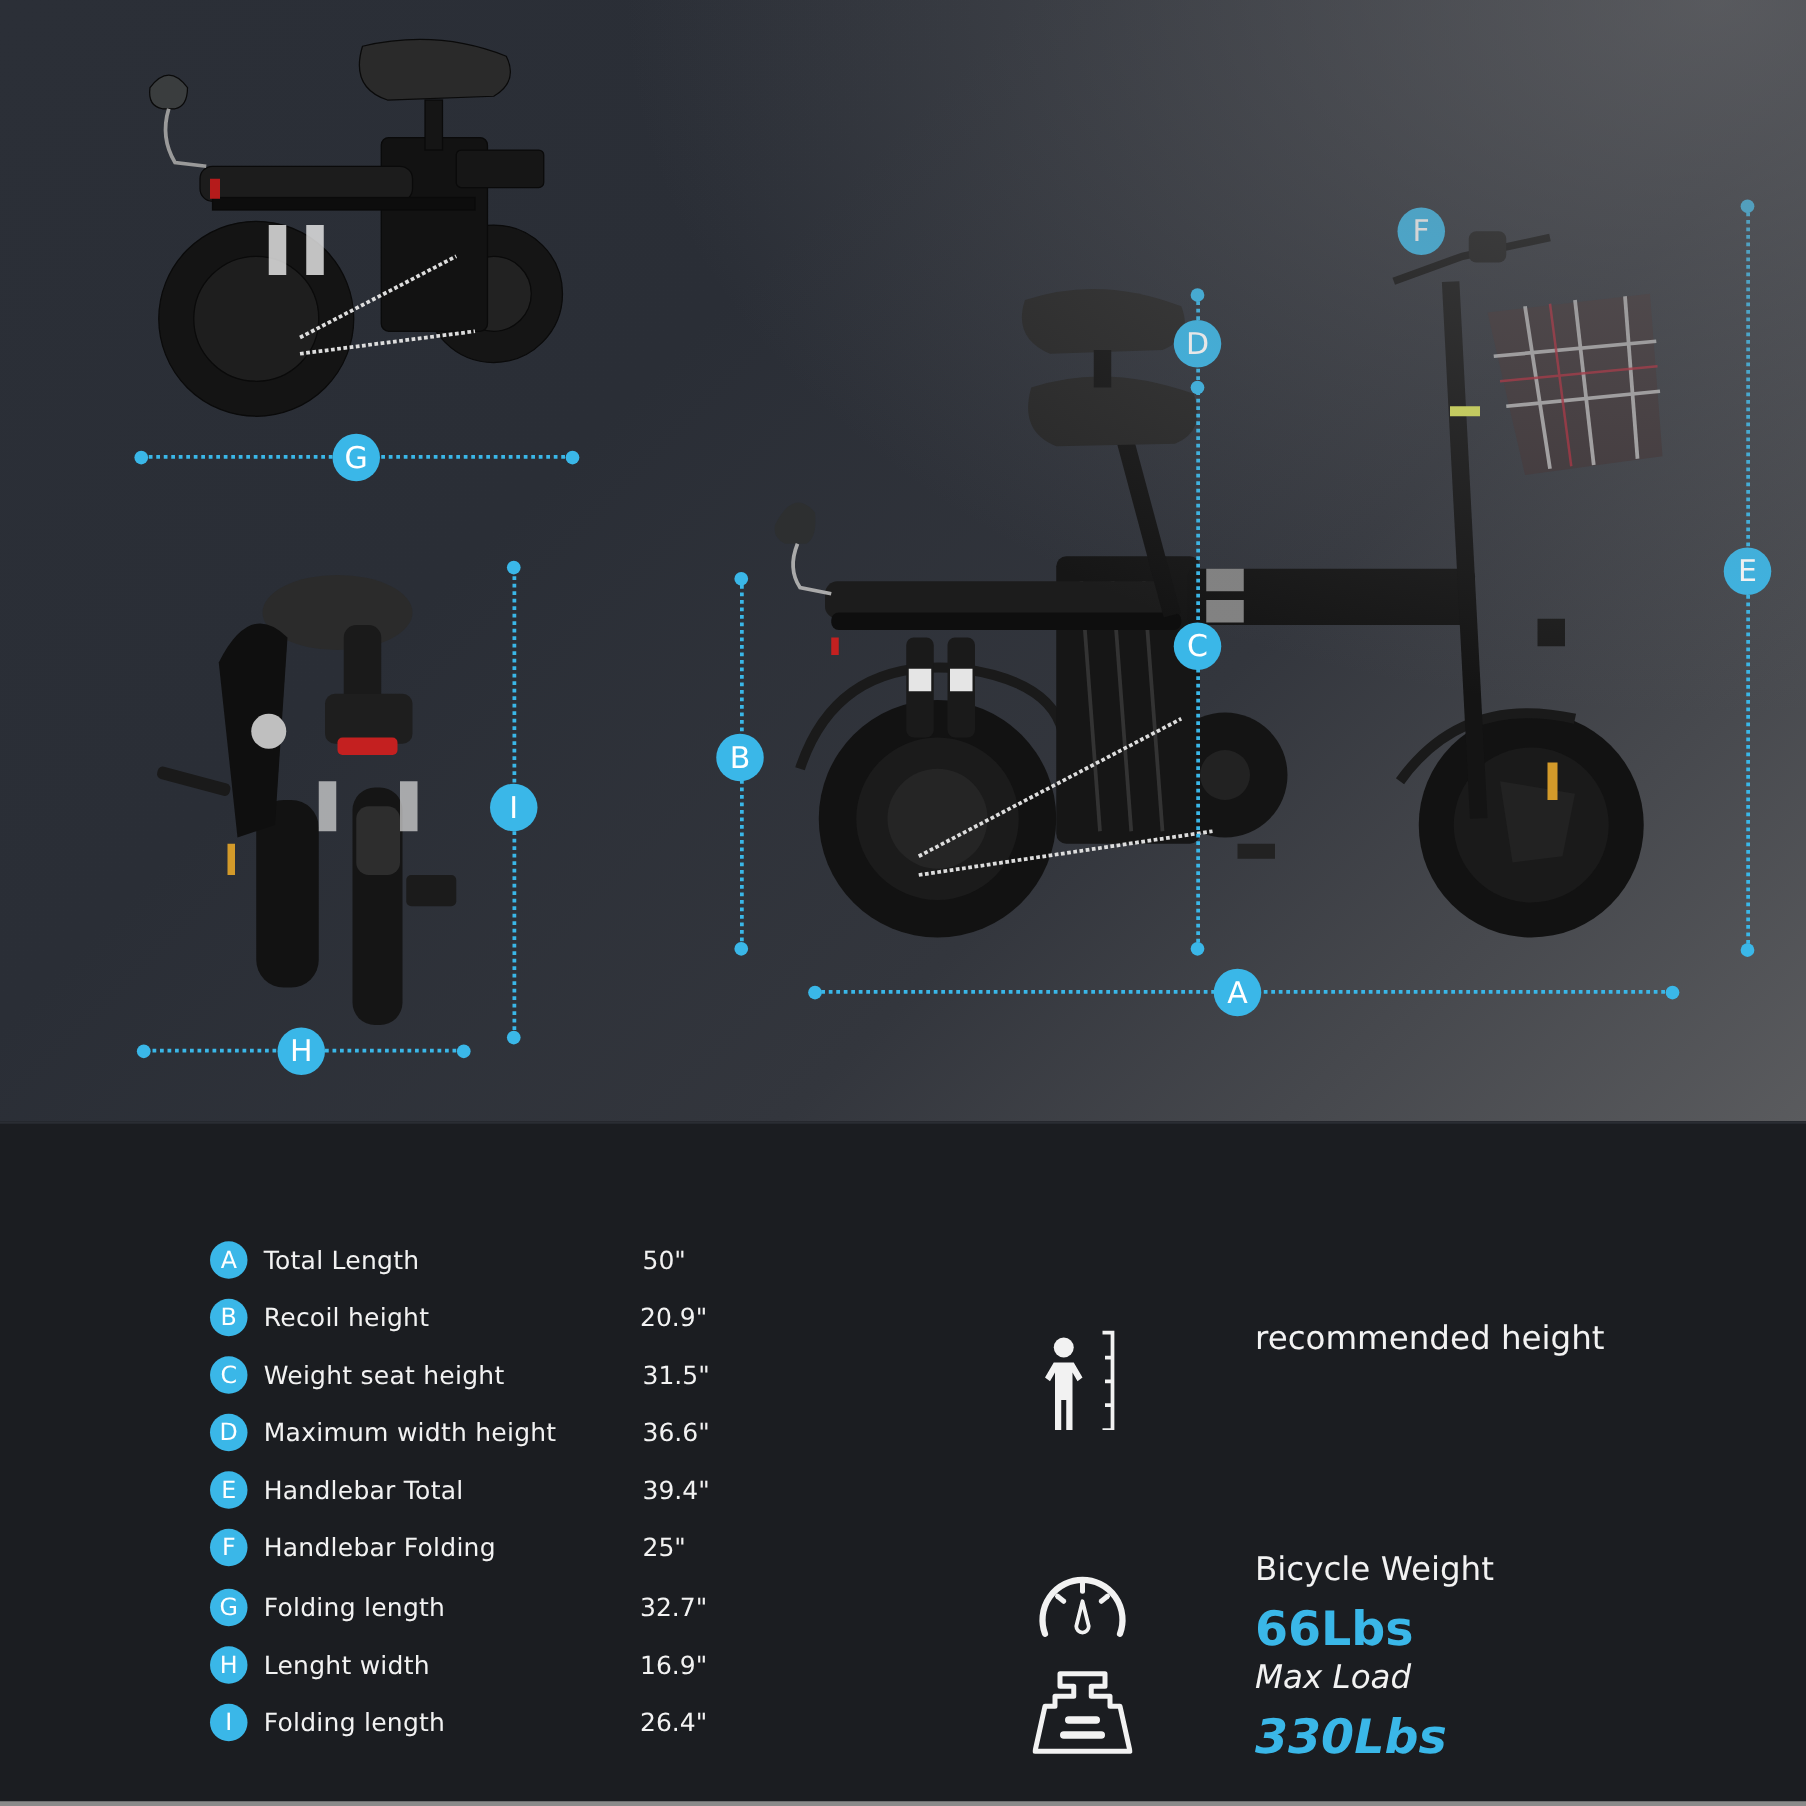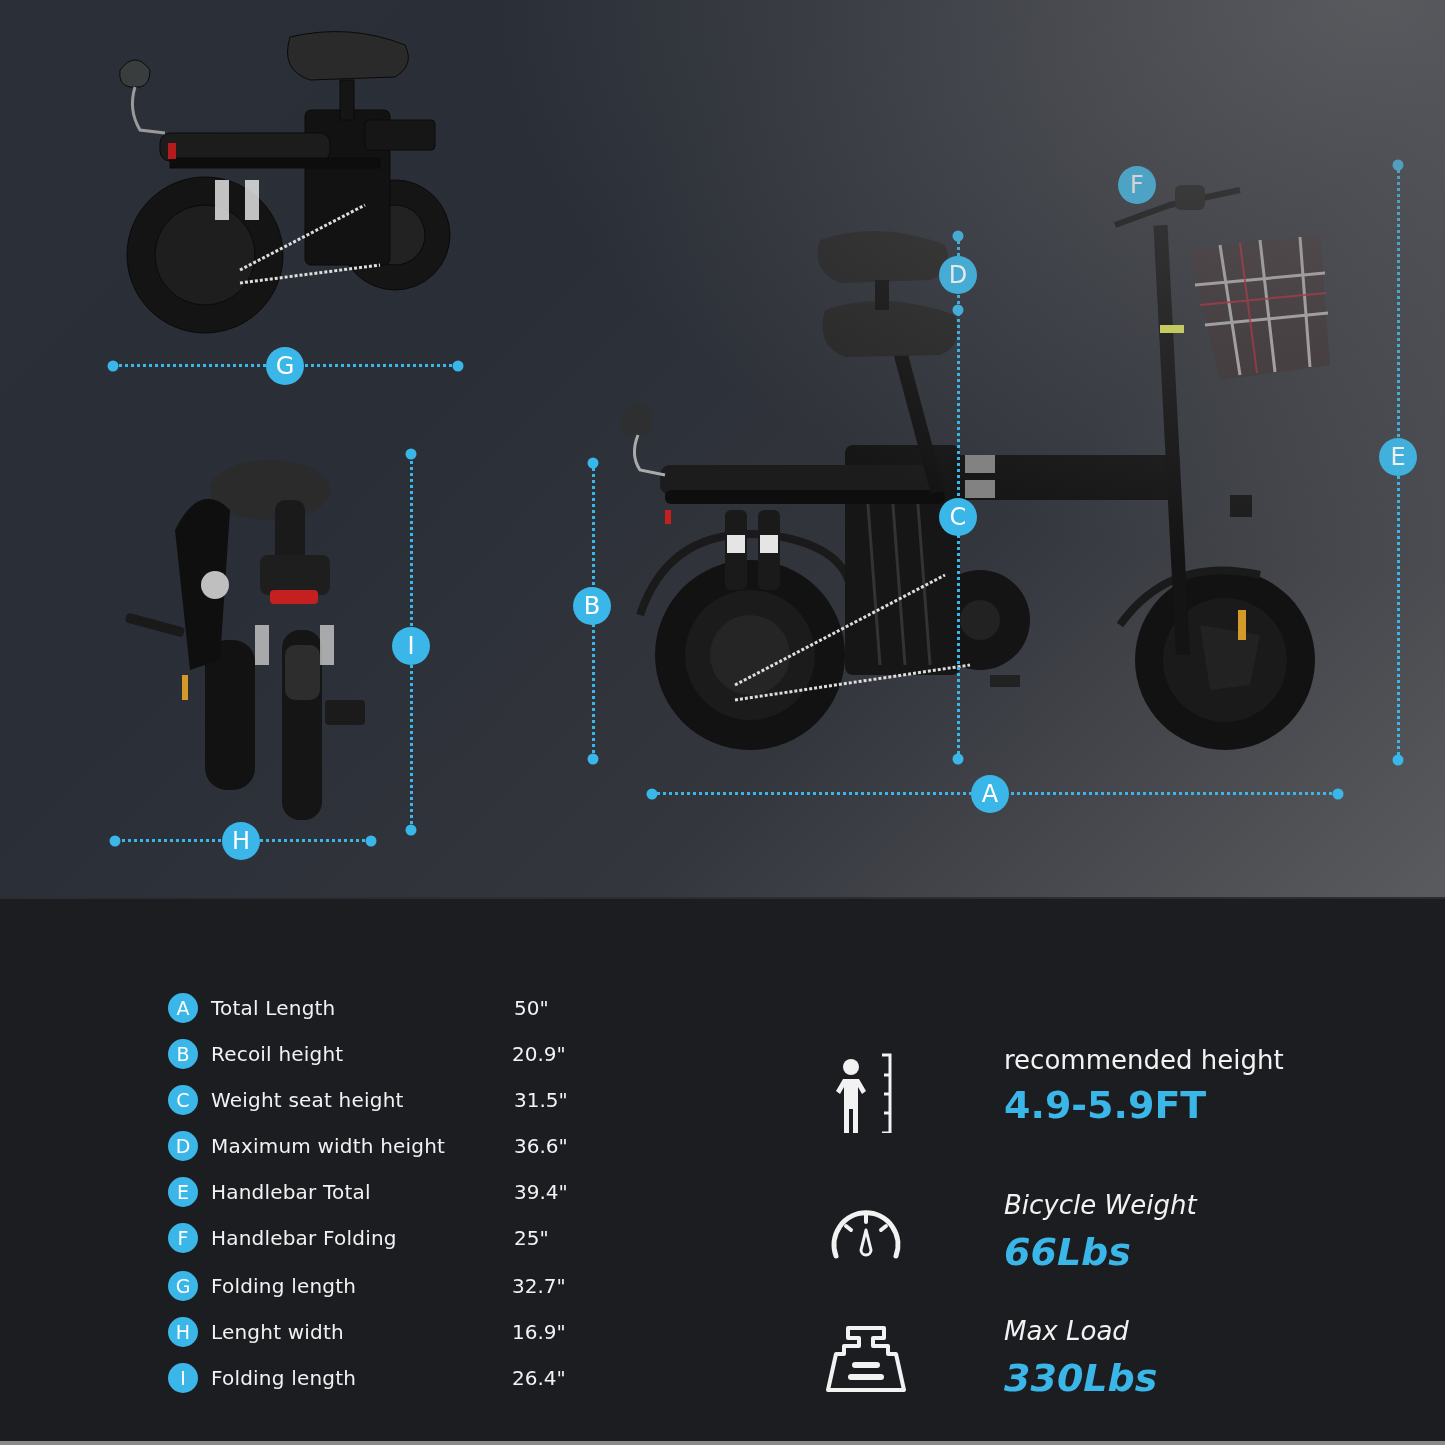--- a/index.html
+++ b/index.html
@@ -42,21 +42,21 @@
   .spec-list { position: absolute; left: 168px; top: 985px; width: 420px; }
   .spec-row { position: relative; height: 46px; display: flex; align-items: center; }
   .spec-badge {
     width: 30px; height: 30px; border-radius: 50%; background: #3ab7e8; color: #fff;
     font-size: 19px; display: flex; align-items: center; justify-content: center; flex: none;
   }
   .spec-label { margin-left: 13px; font-size: 20px; color: #f2f2f2; letter-spacing: 0.2px; }
   .spec-value { position: absolute; left: 346px; font-size: 20px; color: #f2f2f2; }
 
   
-  .hl { position: absolute; left: 826px; width: 520px; }
+  .hl { position: absolute; left: 826px; width: 520px; margin-top: 11px; }
   .hl-icon { position: absolute; left: 0; width: 80px; height: 80px; }
   .hl-title { position: absolute; left: 178px; font-size: 26px; color: #f2f2f2; white-space: nowrap; }
   .hl-value { position: absolute; left: 178px; font-size: 38px; font-weight: bold; color: #3ab7e8; white-space: nowrap; }
 </style>
 </head>
 <body>
 
 <div class="top-panel">
 
   <svg class="bike" style="left:110px; top:25px;" width="360" height="320" viewBox="0 0 360 320">
@@ -279,24 +279,23 @@
 <div class="hl" style="top:1045px; height:100px;">
   <svg class="hl-icon" style="top:8px;" viewBox="0 0 80 80">
     <circle cx="25" cy="14" r="8" fill="#f2f2f2"></circle>
     <path d="M10 38 L17 26 L33 26 L40 38 L36 41 L32 34 L32 80 L27 80 L27 56 L23 56 L23 80 L18 80 L18 34 L14 41 Z" fill="#f2f2f2"></path>
     <path d="M56 2 L64 2 L64 80 L56 80" stroke="#f2f2f2" stroke-width="3" fill="none"></path>
     <line x1="58" y1="22" x2="64" y2="22" stroke="#f2f2f2" stroke-width="3"></line>
     <line x1="58" y1="41" x2="64" y2="41" stroke="#f2f2f2" stroke-width="3"></line>
     <line x1="58" y1="60" x2="64" y2="60" stroke="#f2f2f2" stroke-width="3"></line>
   </svg>
   <div class="hl-title" style="top:0px;">recommended height</div>
-  <div class="hl-value" style="top:38px;">4.9-5.9FT</div>
-</div>
-
-<div class="hl" style="top:1190px; height:100px;font-style:italic;">
+</div>
+
+<div class="hl" style="top:1230px; height:100px;">
   <svg class="hl-icon" style="top:6px;" viewBox="0 0 80 80">
     <path d="M10 60 A32 32 0 1 1 70 60" stroke="#f2f2f2" stroke-width="5" fill="none" stroke-linecap="round"></path>
     <line x1="40" y1="18" x2="40" y2="26" stroke="#f2f2f2" stroke-width="4" stroke-linecap="round"></line>
     <line x1="20" y1="30" x2="25" y2="34" stroke="#f2f2f2" stroke-width="4" stroke-linecap="round"></line>
     <line x1="60" y1="30" x2="55" y2="34" stroke="#f2f2f2" stroke-width="4" stroke-linecap="round"></line>
     <path d="M40 34 L45 54 A5 5 0 0 1 35 54 Z" stroke="#f2f2f2" stroke-width="3" fill="none" stroke-linejoin="round"></path>
   </svg>
   <div class="hl-title" style="top:0px;">Bicycle Weight</div>
   <div class="hl-value" style="top:40px;">66Lbs</div>
 </div>

